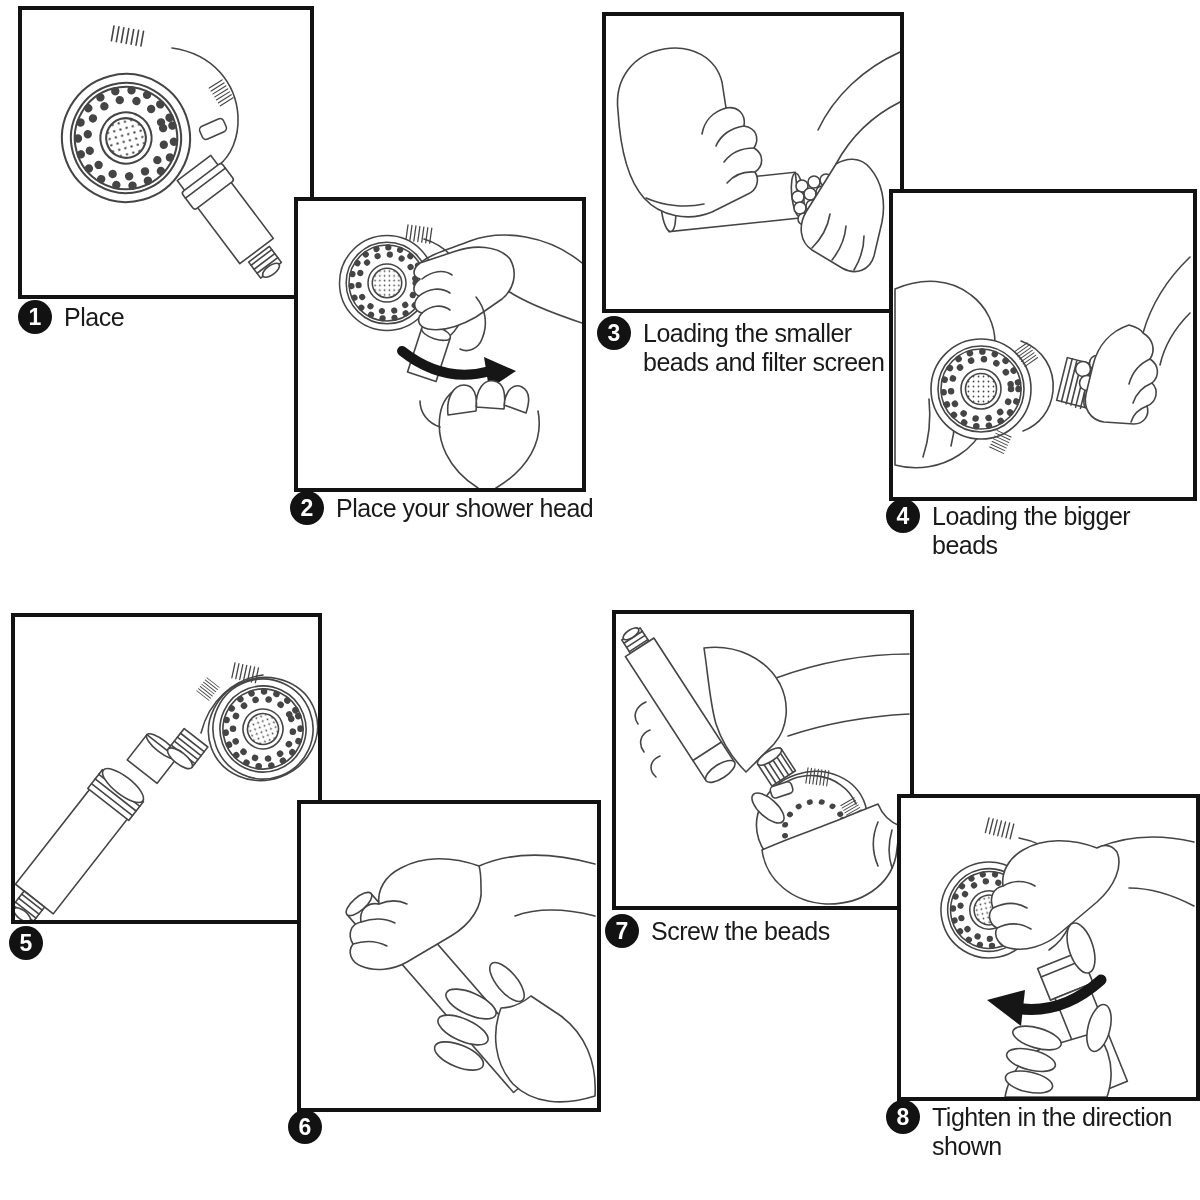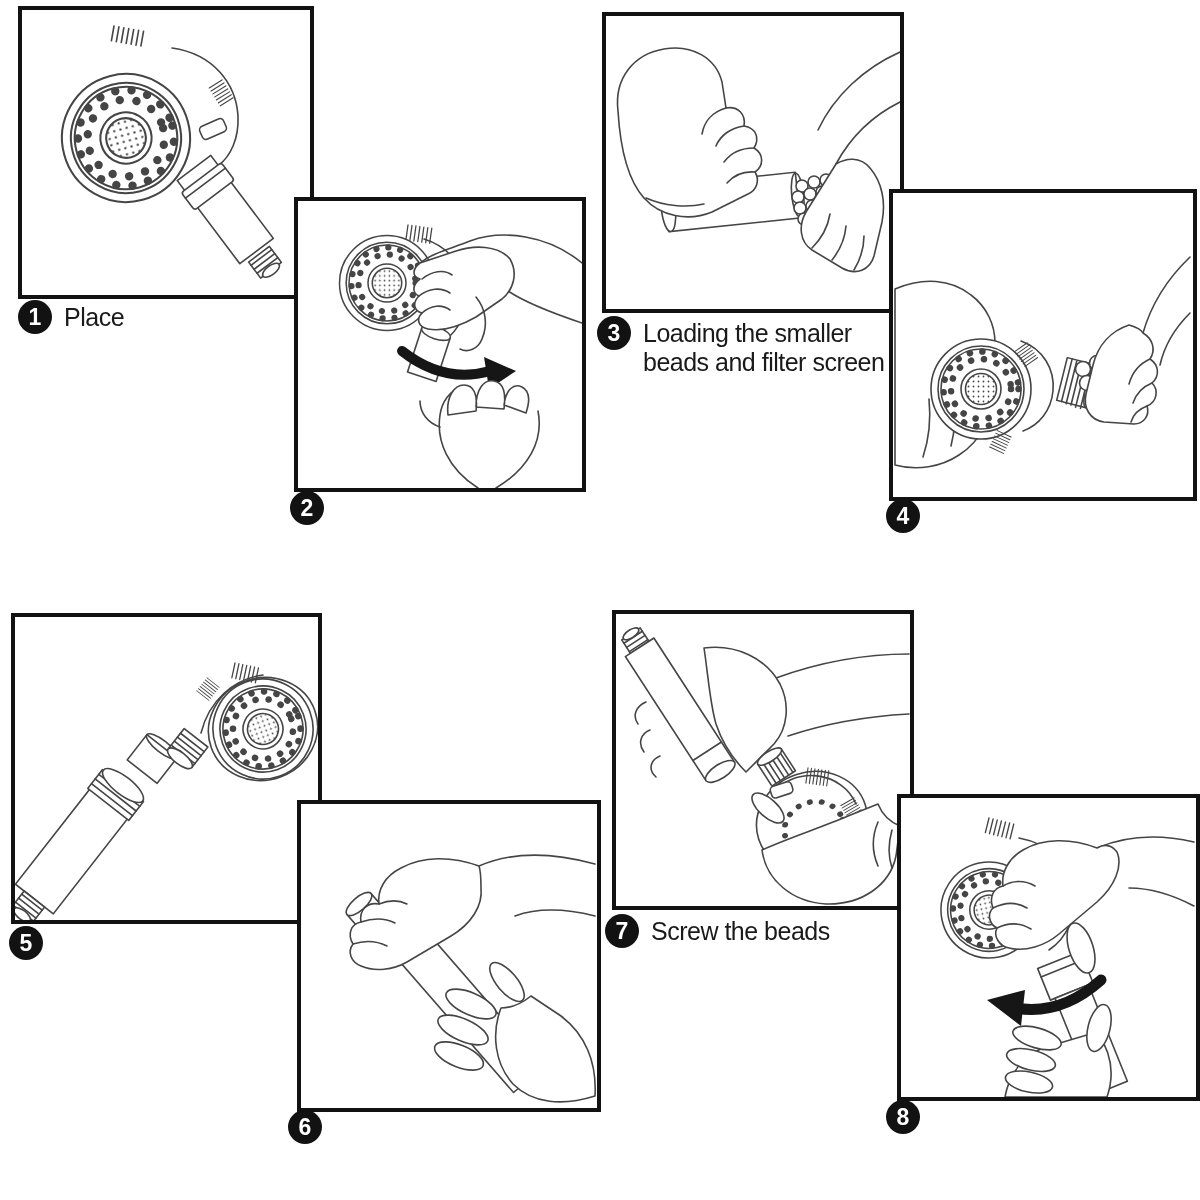--- a/index.html
+++ b/index.html
@@ -314,41 +314,44 @@
     </svg>
   </div>
 
   <div class="caption" style="left:18px;top:300px;">
     <span class="badge">1</span>
     <span class="caption-text">Place</span>
   </div>
 
   <div class="caption" style="left:290px;top:491px;">
     <span class="badge">2</span>
+    <span class="caption-text">Place your shower head</span>
   </div>
 
   <div class="caption cap-w280" style="left:597px;top:316px;">
     <span class="badge">3</span>
     <span class="caption-text">Loading the smaller beads and filter screen</span>
   </div>
 
   <div class="caption" style="left:886px;top:499px;">
     <span class="badge">4</span>
+    <span class="caption-text">Loading the bigger beads</span>
   </div>
 
   <div class="caption" style="left:9px;top:926px;">
     <span class="badge">5</span>
   </div>
 
   <div class="caption" style="left:288px;top:1110px;">
     <span class="badge">6</span>
   </div>
 
   <div class="caption" style="left:605px;top:914px;">
     <span class="badge">7</span>
     <span class="caption-text">Screw the beads</span>
   </div>
 
   <div class="caption cap-w280" style="left:886px;top:1100px;">
     <span class="badge">8</span>
+    <span class="caption-text">Tighten in the direction shown</span>
   </div>
 
 </div>
 
 </body></html>

